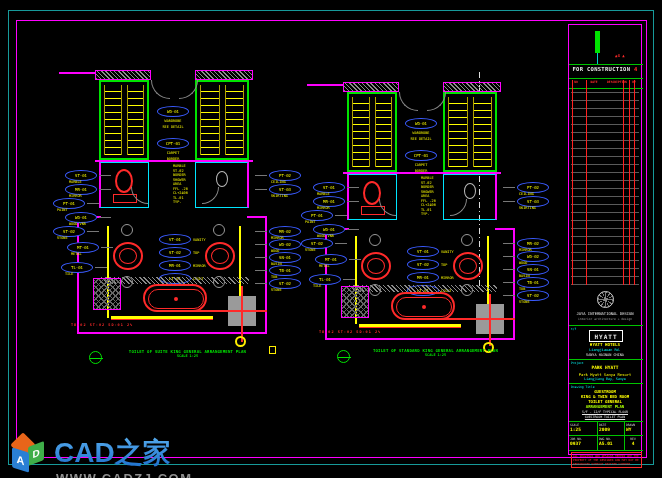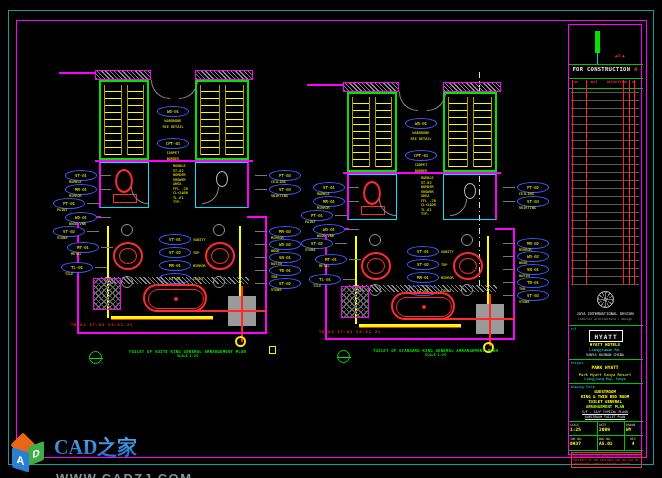--- a/index.html
+++ b/index.html
@@ -18,21 +18,21 @@
   .tagrow .lead{width:12px;height:1px;background:#777;}
   .cap{color:#ffff00;font-size:3.5px;line-height:4px;white-space:nowrap;}
   .plan{position:absolute;width:232px;height:302px;}
   .arc{border-left:1px solid #888;border-bottom:1px solid #888;border-radius:0 0 0 100%;}
   .arcr{border-right:1px solid #888;border-bottom:1px solid #888;border-radius:0 0 100% 0;}
   .circ{border-radius:50%;box-sizing:border-box;}
   .tb-sep{position:absolute;left:0;width:74px;height:1px;background:#00c400;}
   .revlines{background:repeating-linear-gradient(0deg,#5a5a5a 0 1px,transparent 1px 8px);}
   .cell-lbl{font-size:3px;color:#cfcfcf;} .cell-val{font-size:4.5px;color:#ffff00;font-weight:bold;}
   .title-line{color:#00e400;font-weight:bold;letter-spacing:.2px;}
-  .brand{font-family:Liberation Serif, serif;font-size:20px;font-weight:bold;
+  .brand{font-family:Liberation Sans, sans-serif;font-size:28px;font-weight:bold;
          background:linear-gradient(180deg,#5ab0f0,#1668c8);-webkit-background-clip:text;background-clip:text;color:transparent;}
   .burl{font-family:"Liberation Sans",sans-serif;font-size:13px;font-weight:bold;color:#8f8f8f;letter-spacing:1.5px;margin-top:8px;}
   .notebox div{white-space:nowrap;}
 </style>
 </head>
 <body>
 
 <div id="sheet">
 
   <div class="abs" style="left:8px;top:10px;width:644px;height:453px;border:1px solid #179a9a;"></div>

